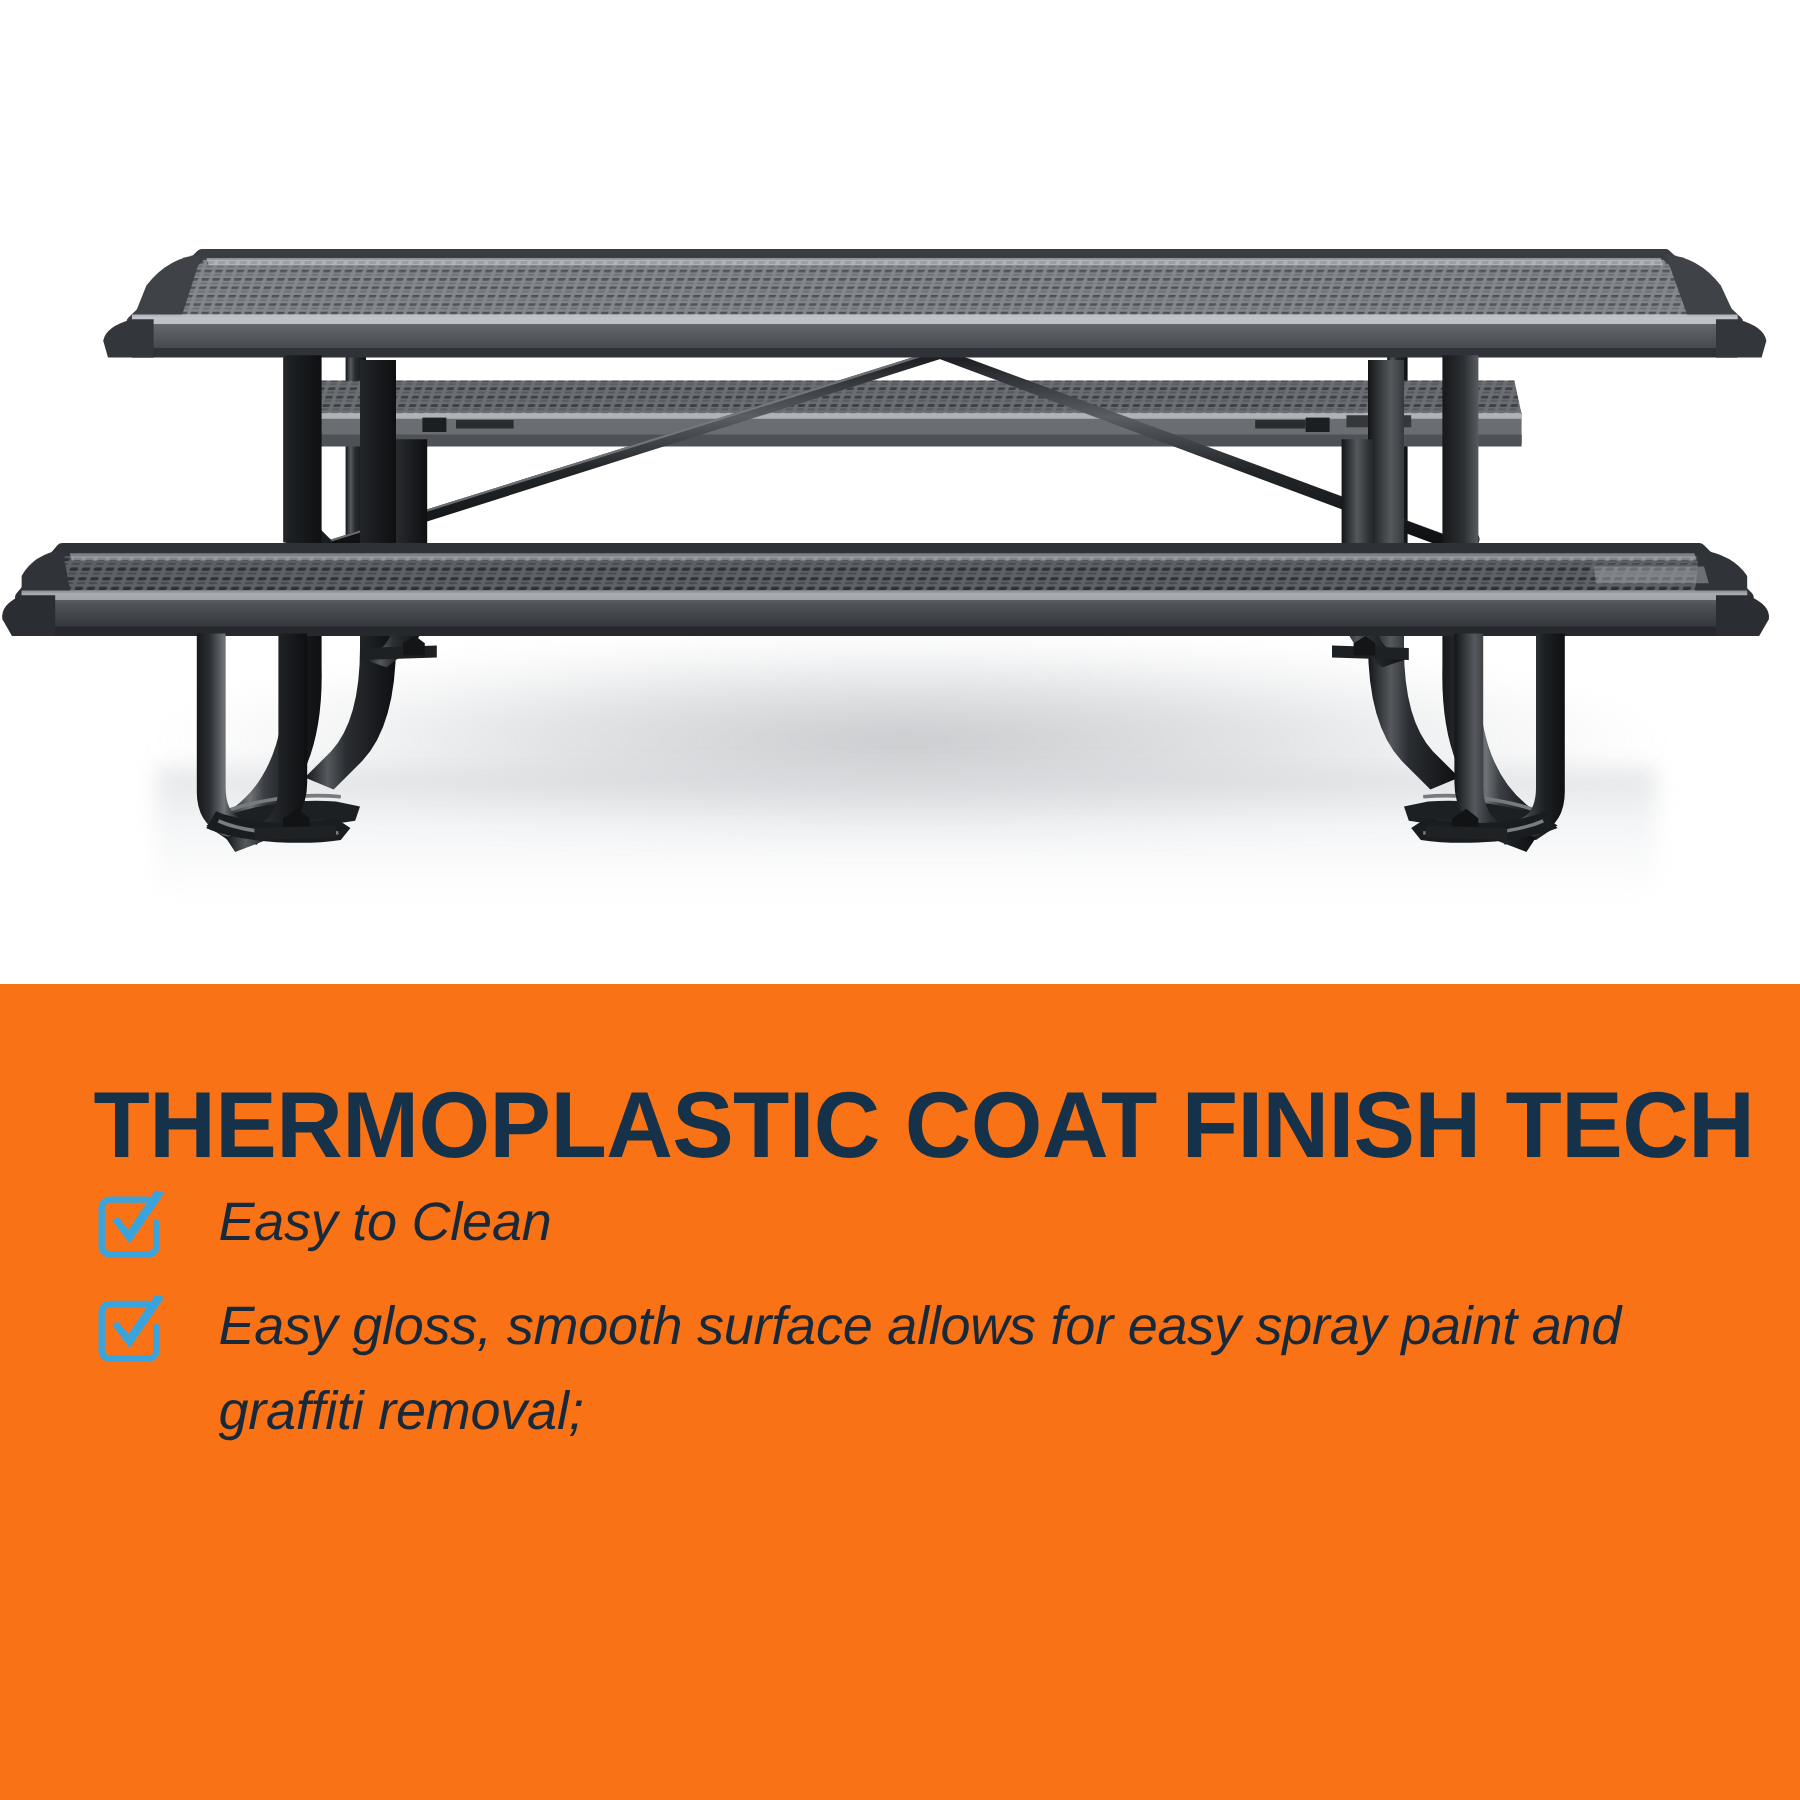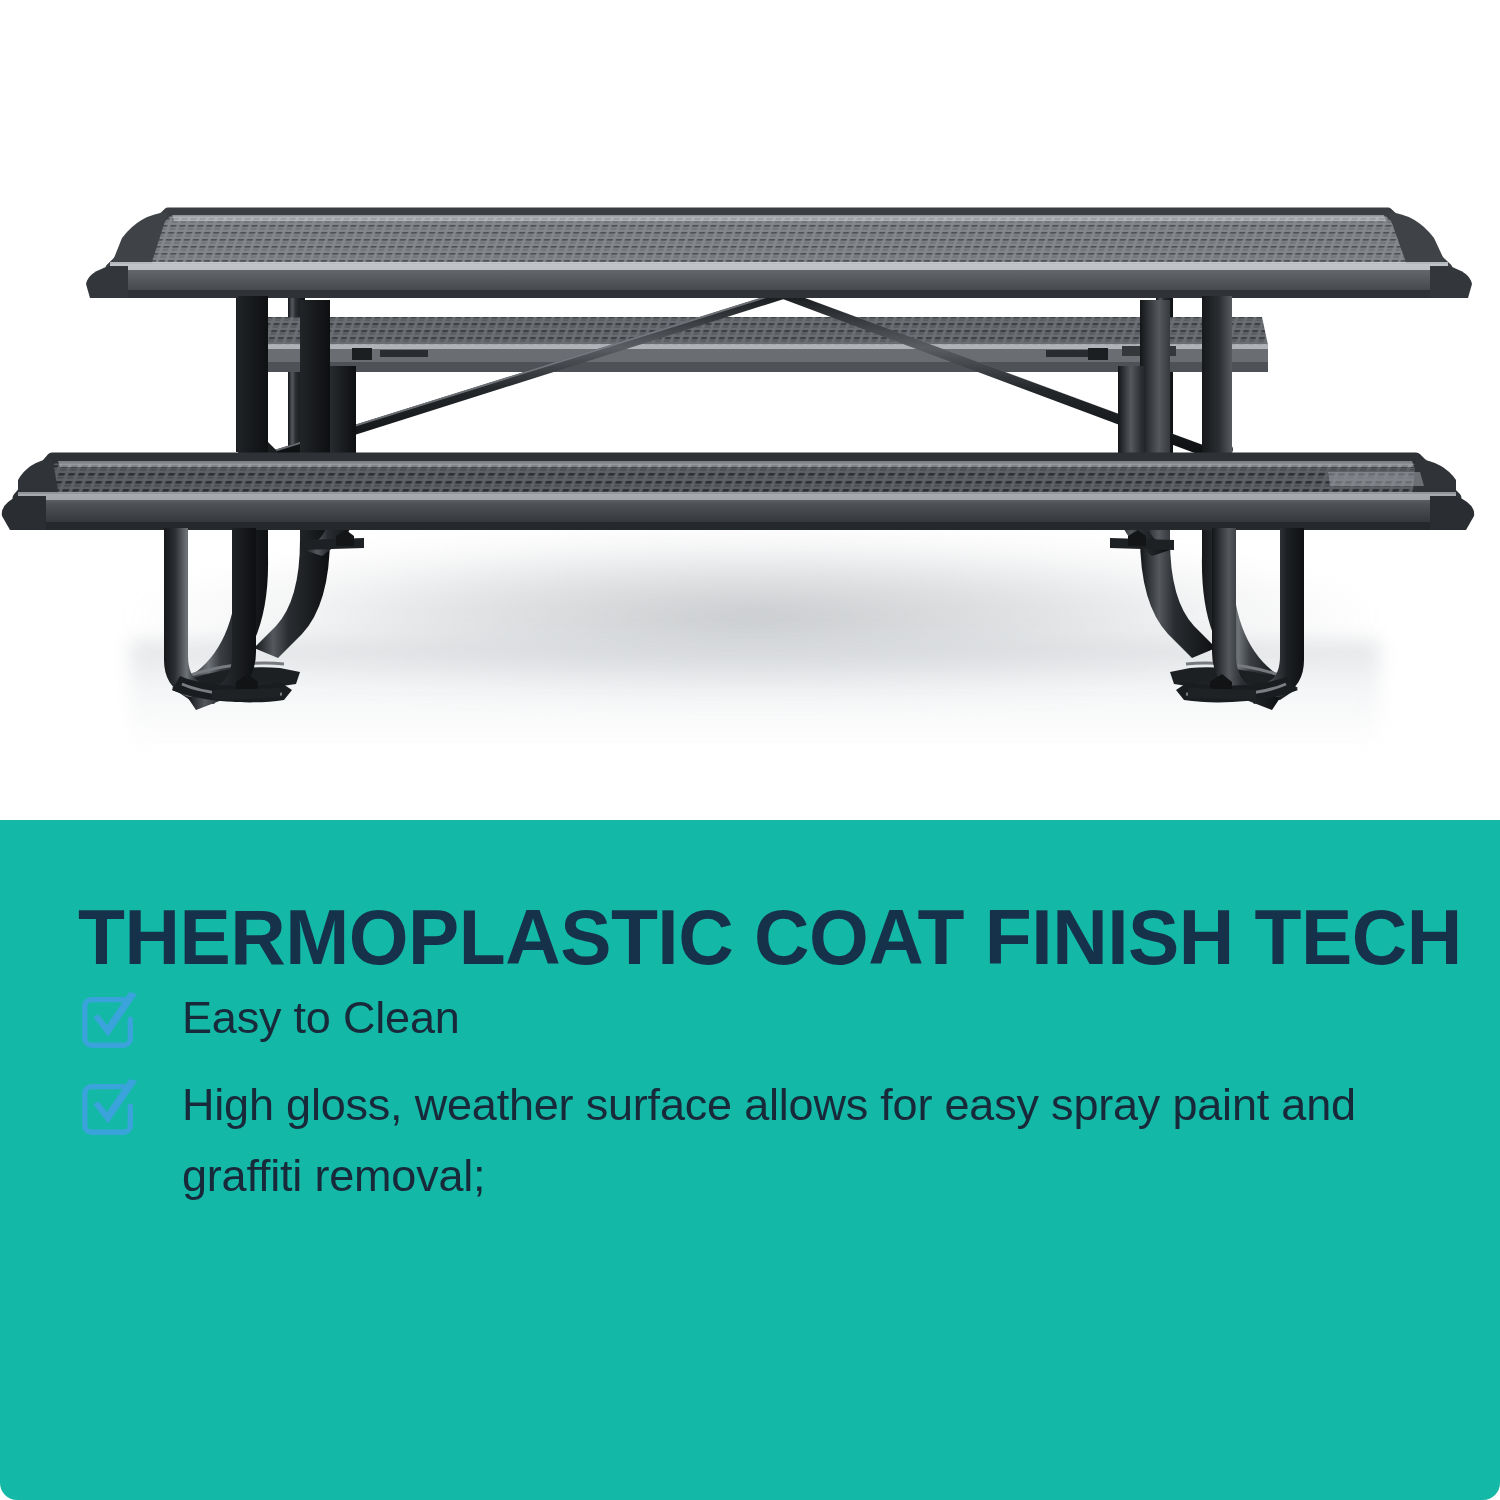--- a/index.html
+++ b/index.html
@@ -13,22 +13,21 @@
     height: 1500px;
     overflow: hidden;
     font-family: "Liberation Sans", "DejaVu Sans", sans-serif;
     -webkit-font-smoothing: antialiased;
   }
 
   .page {
     position: relative;
     width: 1500px;
     height: 1500px;
-    background: #14b8a6;
-    border-radius: 17px;
+    background: #f97316;
   }
 
   
   .product-stage {
     position: absolute;
     left: 0;
     top: 0;
     width: 1500px;
     height: 820px;
     background: #ffffff;
@@ -102,20 +101,21 @@
   }
   .check-icon { display: block; width: 62px; height: 62px; }
   .feature-text {
     flex: 1 1 auto;
     color: #18293a;
     font-size: 45px;
     line-height: 1.58;
     font-weight: 400;
     letter-spacing: -0.2px;
     max-width: 1290px;
+    font-style: italic;
   }
 </style>
 </head>
 <body>
 
 <div class="page">
 
   <div class="product-stage">
 
     <div class="ground-shadow"></div>
@@ -325,17 +325,17 @@
     </div>
 
 
     <div class="feature-row">
       <div class="check-cell">
         <svg class="check-icon" viewBox="0 0 64 64">
           <path d="M47 10 H14 a7 7 0 0 0 -7 7 V50 a7 7 0 0 0 7 7 H47 a7 7 0 0 0 7 -7 V30" fill="none" stroke="#3ba3dc" stroke-width="5.5" stroke-linecap="round"></path>
           <path d="M16 28 L31 48 L61 4 L53 2 L30 36 L21 25 Z" fill="#3ba3dc"></path>
         </svg>
       </div>
-      <div class="feature-text">High gloss, weather surface allows for easy spray paint and graffiti removal;</div>
+      <div class="feature-text">Easy gloss, smooth surface allows for easy spray paint and graffiti removal;</div>
     </div>
 
   </div>
 </div>
 
 </body></html>

